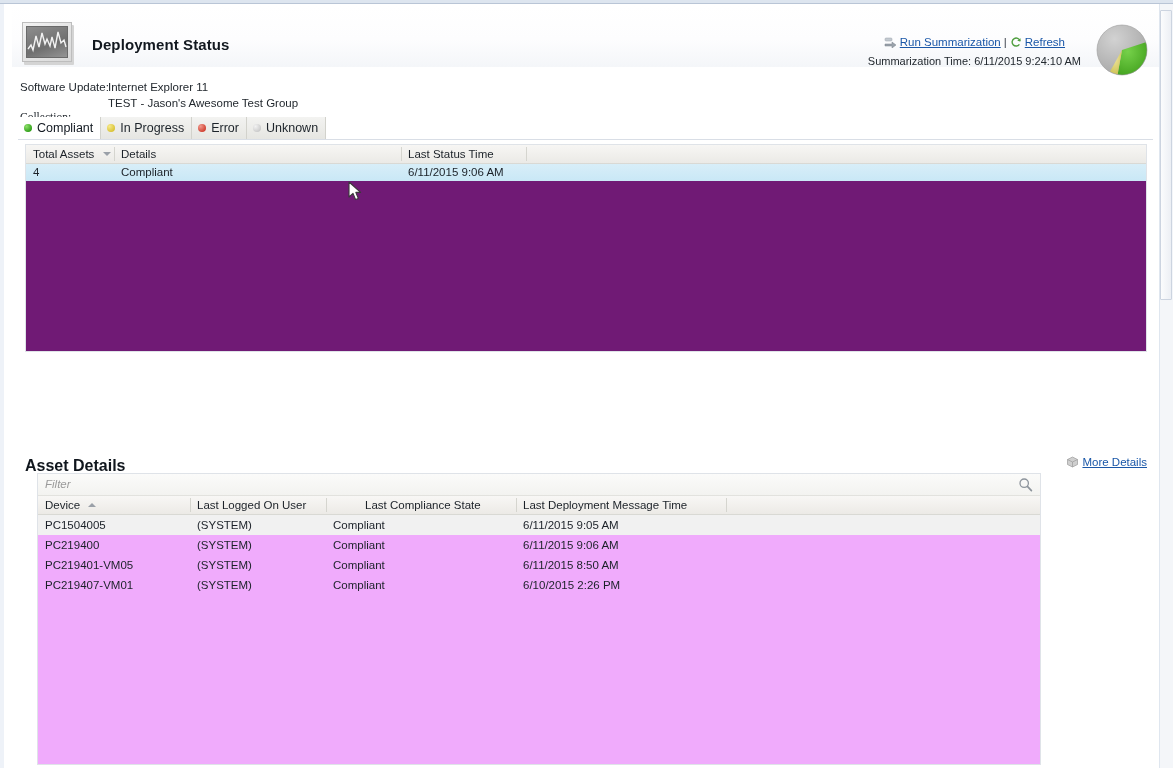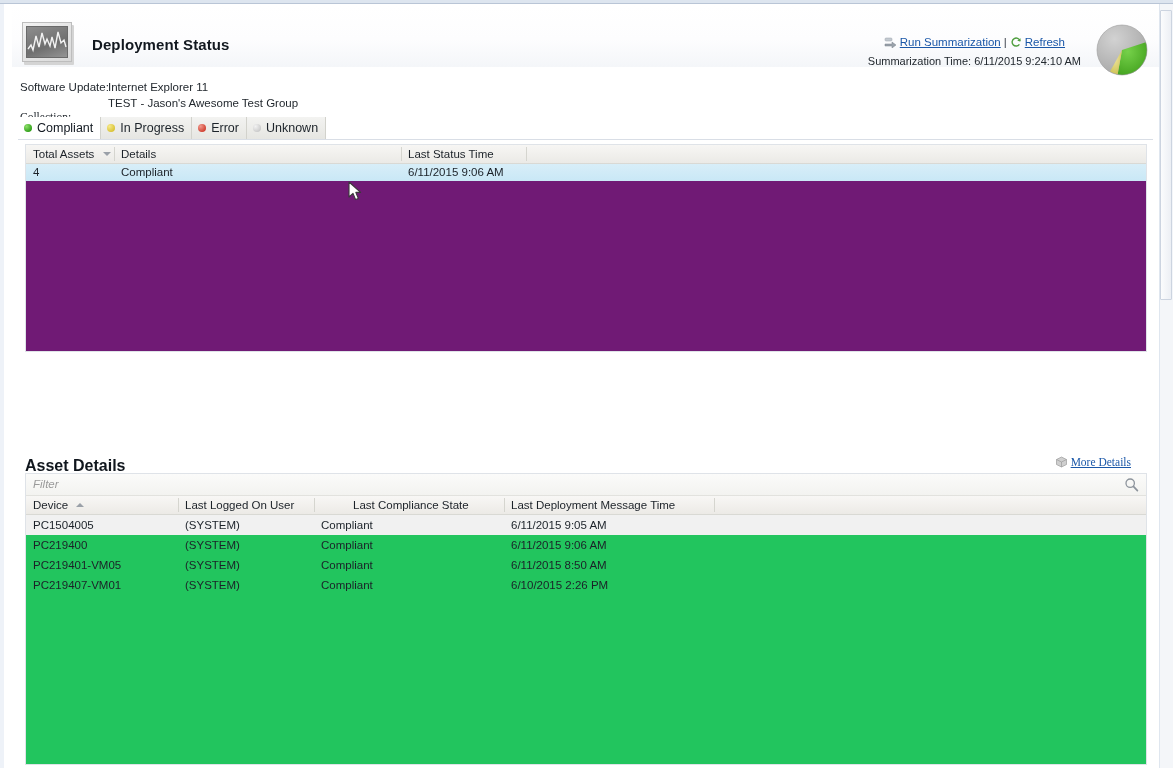--- a/index.html
+++ b/index.html
@@ -218,29 +218,29 @@
     width:16px; height:22px;
     pointer-events:none;
   }
 
   
   #asset-title {
     position:absolute; left:13px; top:452px;
     font-size:16px; font-weight:bold; color:#10161d;
   }
   #more-details {
-    position:absolute; right:28px; top:451px;
-    font-size:11.5px; white-space:nowrap;font-family:Liberation Serif, serif;
+    position:absolute; right:12px; top:451px;
+    font-size:11.5px; white-space:nowrap;
   }
   #more-details .hdr-link { color:#1a57a8; }
 
   #asset-panel {
-    position:absolute; left:13px; top:468px;
-    width:1122px; height:292px;
-    background:#22c55e;
+    position:absolute; left:25px; top:468px;
+    width:1004px; height:292px;
+    background:#f0abfc;
     border:1px solid #dfe3e8;
     box-sizing:border-box;
   }
   #filter-bar {
     position:absolute; left:0; top:0; right:0; height:21px;
     background:linear-gradient(to bottom,#fbfbfa,#f3f3f0);
     border-bottom:1px solid #e2e2de;
   }
   #filter-text {
     position:absolute; left:7px; top:4px;

